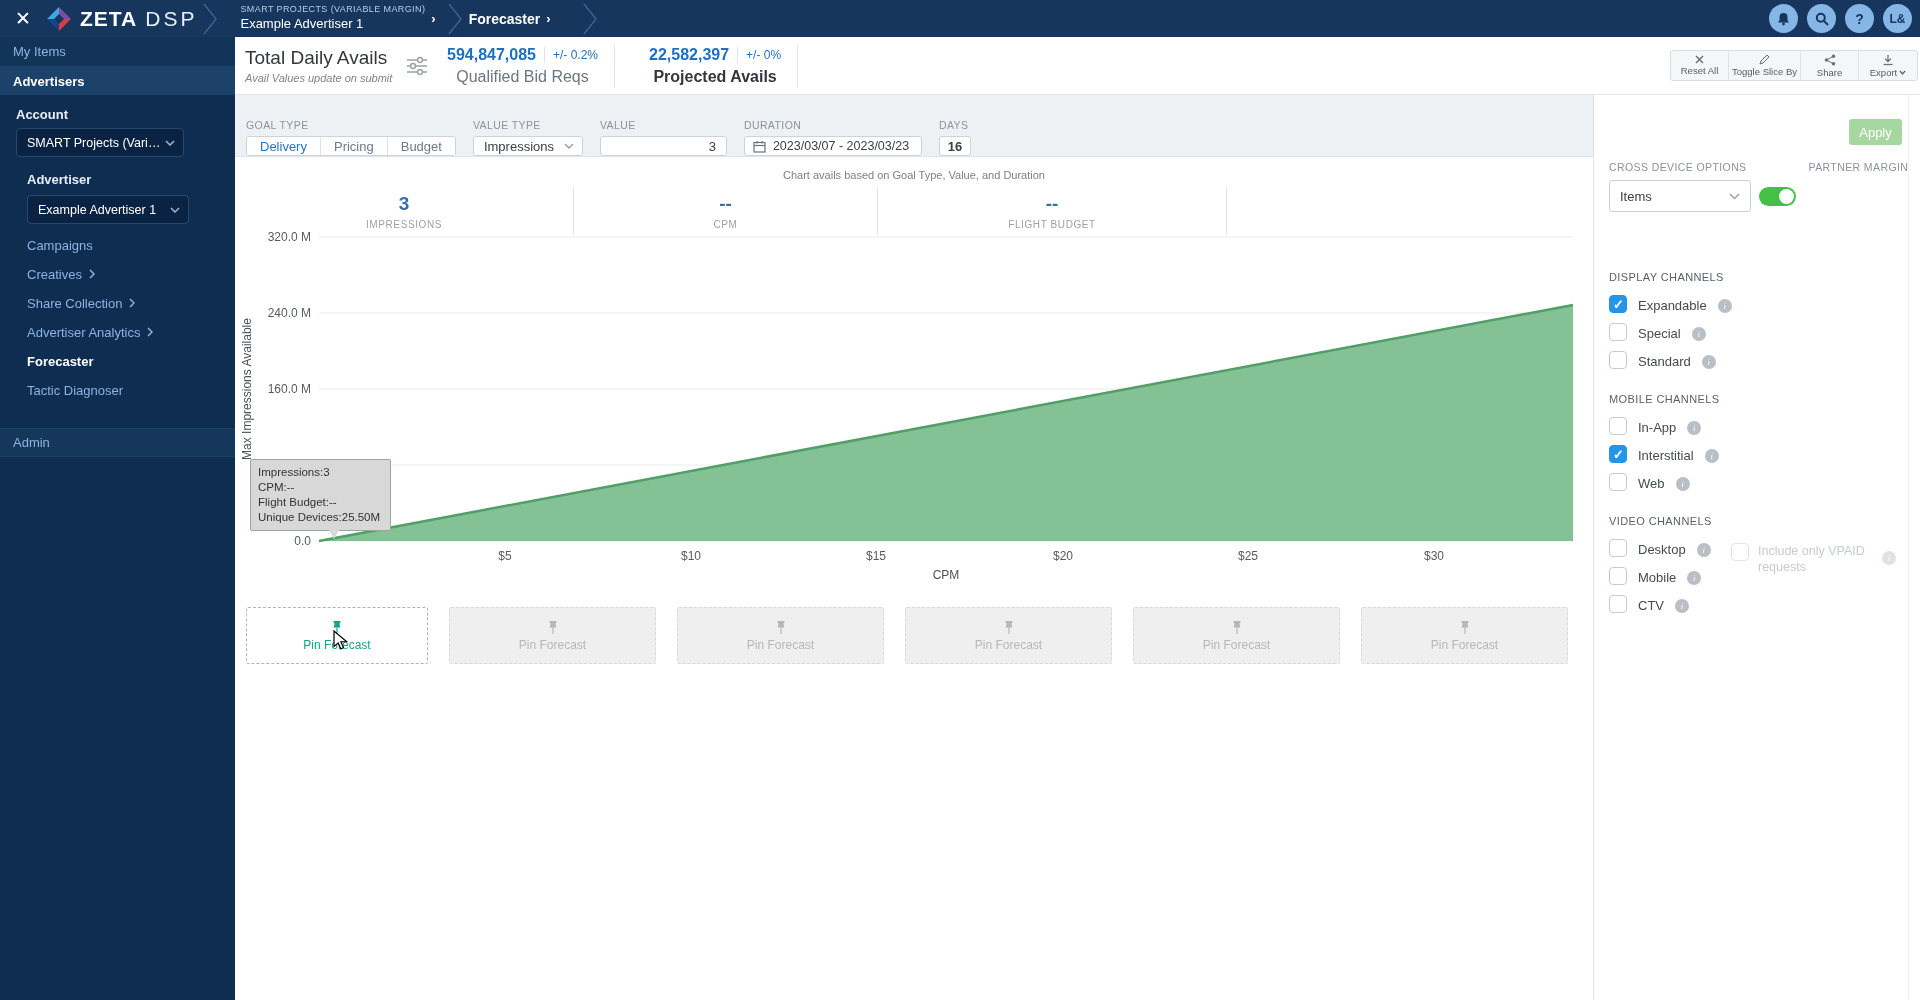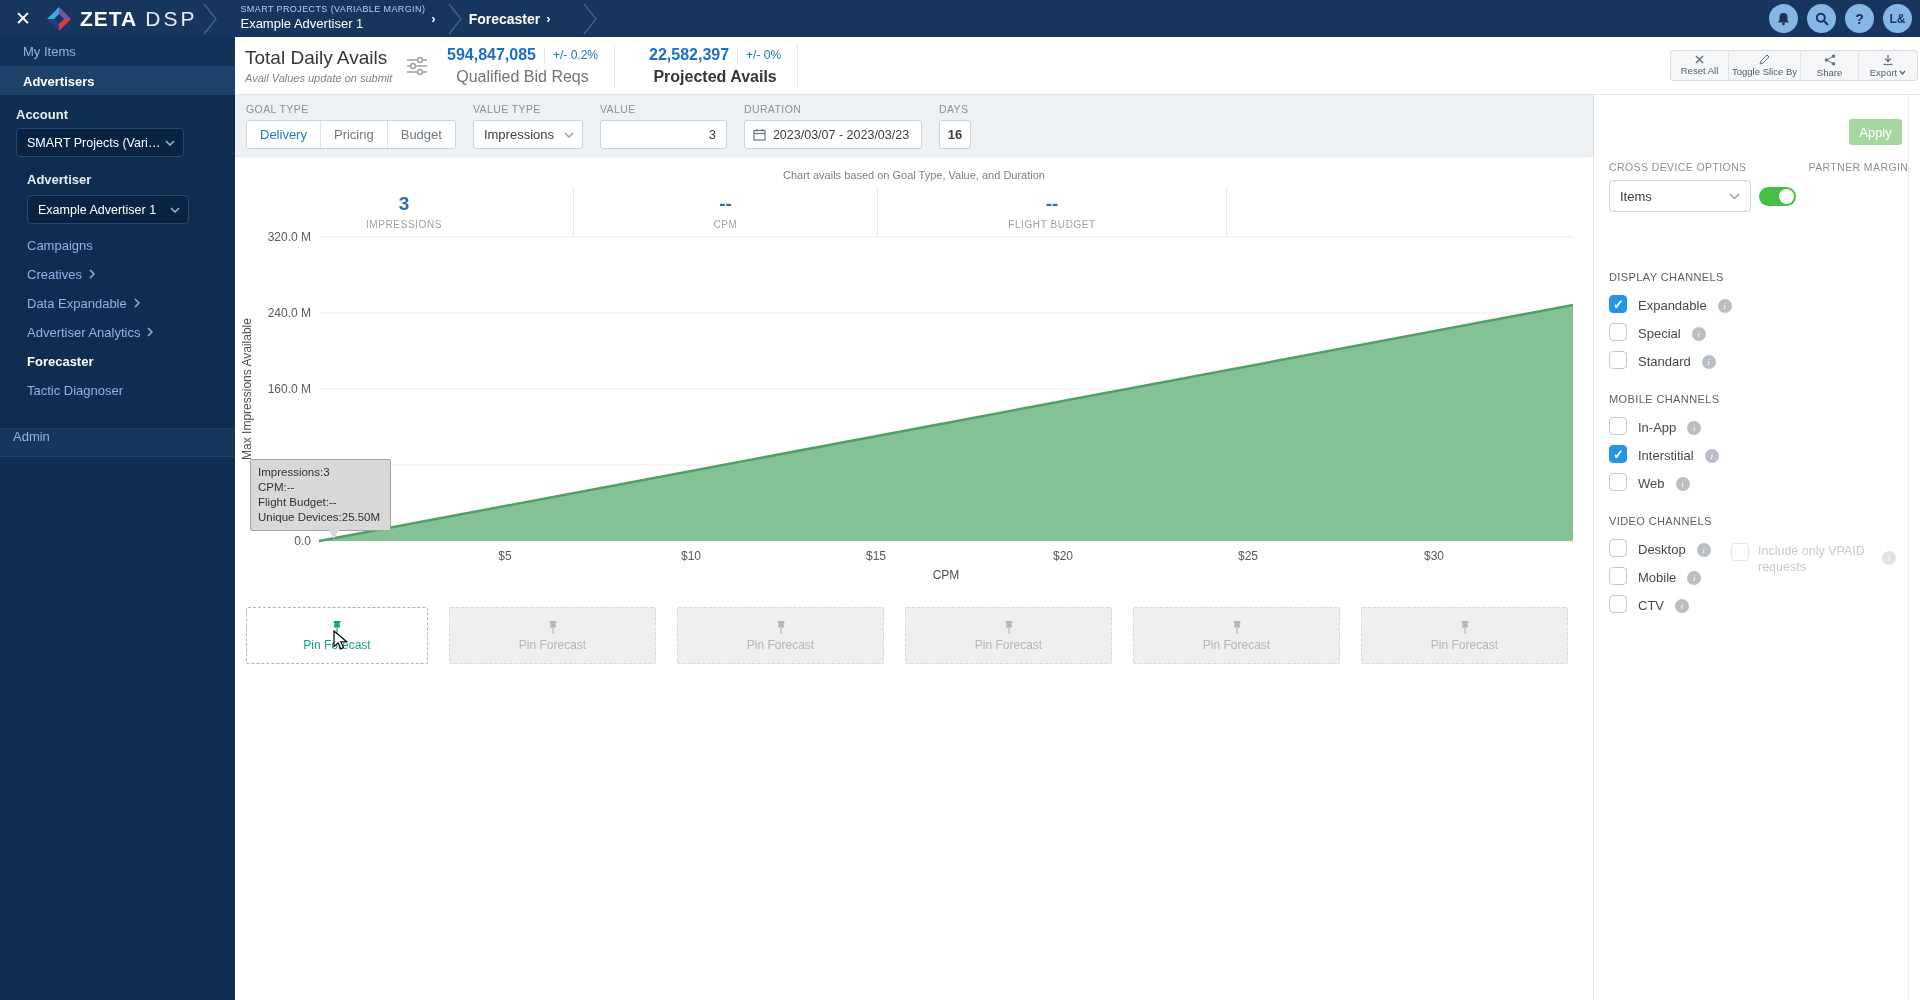--- a/index.html
+++ b/index.html
@@ -22,39 +22,39 @@
   .crumb-chev-sm { color:#fff; font-size:13px; font-weight:bold; margin:0 6px; }
   .crumb-page { font-size:14px; font-weight:bold; color:#fff; }
   .nav-right { margin-left:auto; display:flex; align-items:center; gap:9px; margin-right:8px; }
   .nav-circle { width:29px; height:29px; border-radius:50%; background:#85b6e6; color:#17365e;
                 display:flex; align-items:center; justify-content:center; font-size:12px;
                 font-weight:bold; cursor:pointer; }
 
   
   #sidebar { position:absolute; left:0; top:37px; width:235px; height:963px;
              background:#0f2d50; color:#8db3e2; font-size:13px; }
-  .sb-row { height:30px; display:flex; align-items:center; padding-left:23px; cursor:pointer; }
+  .sb-row { height:30px; display:flex; align-items:center; padding-left:13px; cursor:pointer; }
   .sb-myitems { background:#133459; border-bottom:1px solid #1c4670; color:#8db3e2; }
   .sb-adv { background:#1d4269; color:#fff; font-weight:bold; height:28px; }
   .sb-body { padding:12px 0 0 0; }
   .sb-label { color:#e8eef6; font-weight:bold; padding-left:16px; font-size:13px; }
   .sb-select { margin:6px 0 0 16px; width:168px; height:29px; background:#0a2342;
                border:1px solid #27496f; border-radius:4px; display:flex; align-items:center;
                padding:0 8px 0 10px; color:#fff; cursor:pointer; }
   .sb-select-text { flex:1; white-space:nowrap; overflow:hidden; text-overflow:ellipsis; font-size:12.5px; }
   .sb-ind { padding-left:27px; }
   .sb-ind .sb-label { padding-left:0; margin-top:15px; }
   .sb-ind .sb-select { margin-left:0; }
   .sb-link { margin-top:13px; height:16px; display:flex; align-items:center; gap:7px;
              color:#8db3e2; cursor:pointer; }
   .sb-link:first-of-type { margin-top:18px; }
   .sb-link.active { color:#fff; font-weight:bold; }
   .sb-admin { position:absolute; left:0; top:391px; width:235px; height:29px;
               background:#16375c; border-top:1px solid #1d4166; border-bottom:1px solid #1d4166;
-              display:flex; align-items:flex-start; padding-left:13px; cursor:pointer; }
+              display:flex; align-items:center; padding-left:13px; cursor:pointer; }
 
   
   #header-strip { position:absolute; left:235px; top:37px; width:1685px; height:58px;
                   background:#fff; border-bottom:1px solid #e2e6e9; display:flex; align-items:center; }
   .title-block { margin-left:10px; width:152px; }
   .page-title { font-size:19px; color:#33383d; font-weight:500; }
   .page-subtitle { font-size:11px; color:#7d858c; font-style:italic; margin-top:3px; }
   .slider-icon { margin-left:8px; }
   .hstat { margin-left:18px; display:flex; flex-direction:column; align-items:center; }
   .hstat-top { display:flex; align-items:center; gap:8px; }
@@ -67,21 +67,21 @@
   .toolbar { margin-left:auto; margin-right:2px; display:flex; border:1px solid #d9dde1;
              border-radius:3px; background:#f5f6f7; height:31px; }
   .tb-btn { display:flex; flex-direction:column; align-items:center; justify-content:center;
             width:58px; border-right:1px solid #dfe3e7; cursor:pointer; color:#6a737b; }
   .tb-btn:last-child { border-right:none; }
   .tb-label { font-size:9.5px; color:#555c63; margin-top:1px; display:flex; align-items:center; gap:2px; }
 
   
   #filterbar { position:absolute; left:235px; top:95px; width:1358px; height:62px;
                background:#eef1f4; border-bottom:1px solid #e0e4e8; display:flex;
-               padding:8px 0 0 11px; gap:17px; }
+               padding:24px 0 0 11px; gap:17px; }
   .fgroup { display:flex; flex-direction:column; }
   .flabel { font-size:10.5px; color:#8a939b; letter-spacing:.4px; margin-bottom:5px; }
   .fctrl { height:29px; background:#fff; border:1px solid #ccd3d9; border-radius:3px;
            display:flex; align-items:center; font-size:13px; color:#3a4147; }
   .seg { overflow:hidden; padding:0; }
   .seg-btn { height:100%; display:flex; align-items:center; padding:0 13px; color:#707a83;
              border-right:1px solid #dfe3e7; cursor:pointer; font-size:13px; background:#fff; }
   .seg-btn:last-child { border-right:none; }
   .seg-btn.active { color:#2277cc; }
   .fselect { width:110px; padding:0 8px 0 10px; cursor:pointer; }
@@ -253,21 +253,21 @@
         <div class="sb-link">
           <span>Campaigns</span>
         </div>
         <div class="sb-link">
           <span>Creatives</span>
           <svg width="6" height="10" viewBox="0 0 6 10">
               <polyline points="1,1 5,5 1,9" fill="none" stroke="#8db3e2" stroke-width="1.5"></polyline>
             </svg>
         </div>
         <div class="sb-link">
-          <span>Data Expandable</span>
+          <span>Share Collection</span>
           <svg width="6" height="10" viewBox="0 0 6 10">
               <polyline points="1,1 5,5 1,9" fill="none" stroke="#8db3e2" stroke-width="1.5"></polyline>
             </svg>
         </div>
         <div class="sb-link">
           <span>Advertiser Analytics</span>
           <svg width="6" height="10" viewBox="0 0 6 10">
               <polyline points="1,1 5,5 1,9" fill="none" stroke="#8db3e2" stroke-width="1.5"></polyline>
             </svg>
         </div>

